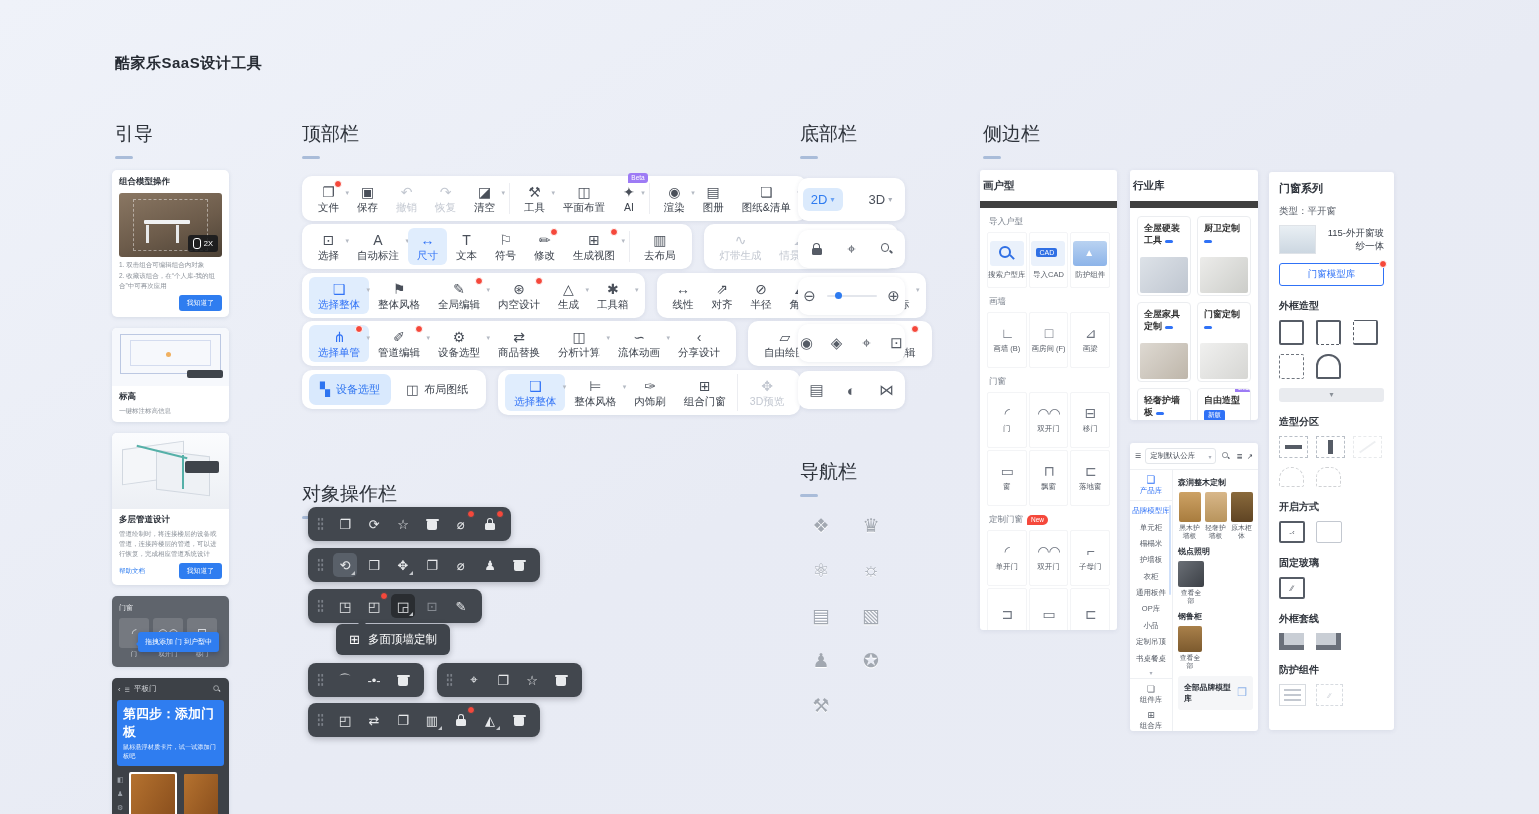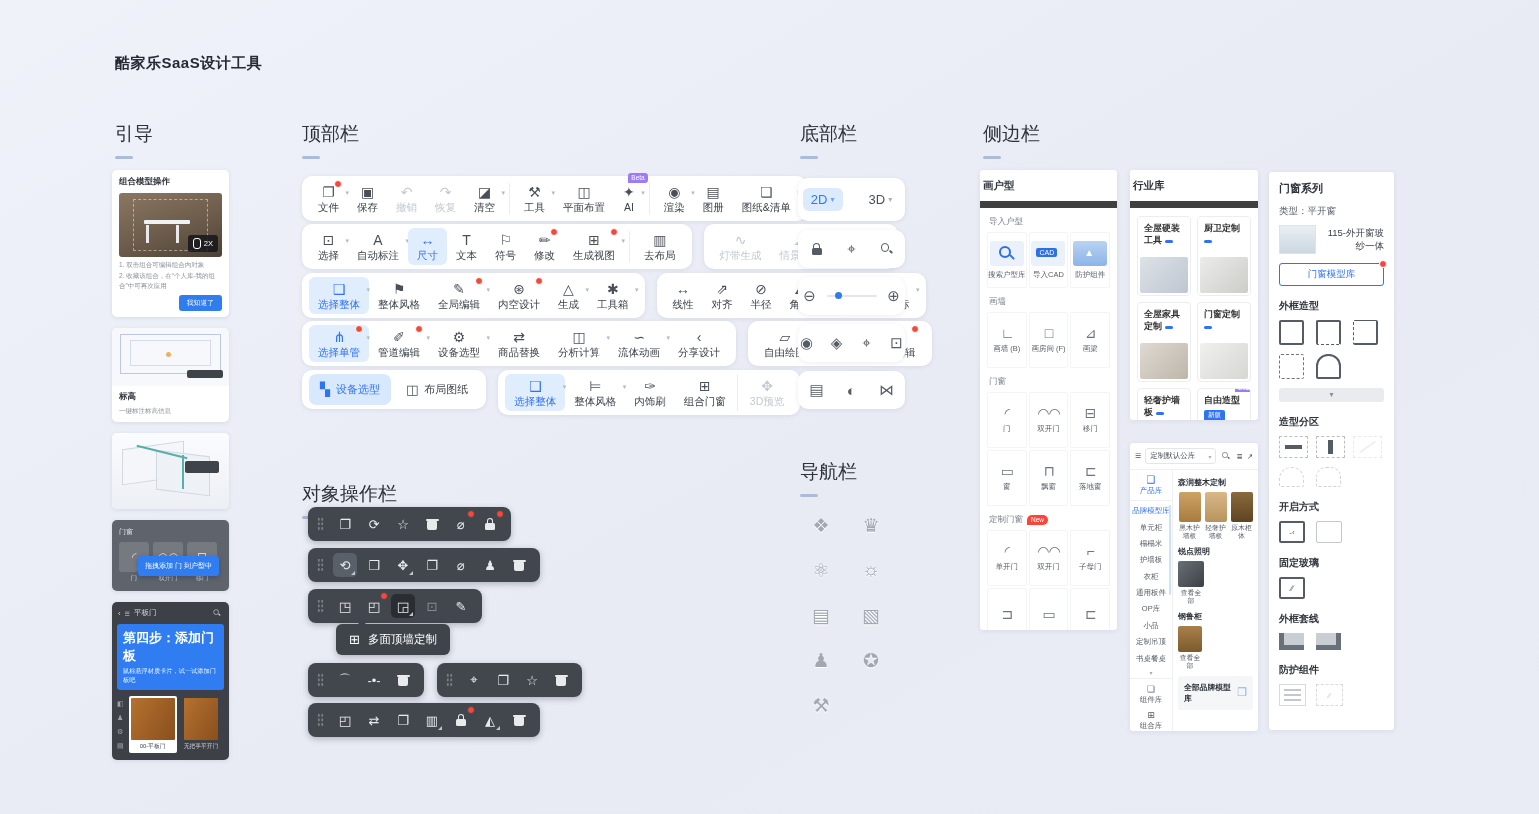--- a/index.html
+++ b/index.html
@@ -267,20 +267,28 @@
     </div>
 
     <div class="gcard">
       <div class="gimg3">
         <div class="wallA"></div>
           <div class="wallB"></div>
         <div class="pipe1"></div>
           <div class="pipe2"></div>
         <div class="ptip"></div>
       </div>
+      <div class="gpad" style="padding-top:5px;">
+        <div class="gtitle">多层管道设计</div>
+        <div class="gdesc">管道绘制时，将连接楼层的设备或管道，连接跨楼层的管道，可以进行恢复，完成相应管道系统设计</div>
+        <div class="gbtnrow" style="align-items:center;">
+          <span class="glink">帮助文档</span>
+          <button class="gbtn">我知道了</button>
+        </div>
+      </div>
     </div>
 
     <div class="gdark">
       <div class="gdh">门窗</div>
       <div class="gtiles">
         <div class="gt 0cls">
           <div class="gtbox">
               <span>◜</span>
             </div>
           <span class="gtl">门</span>

